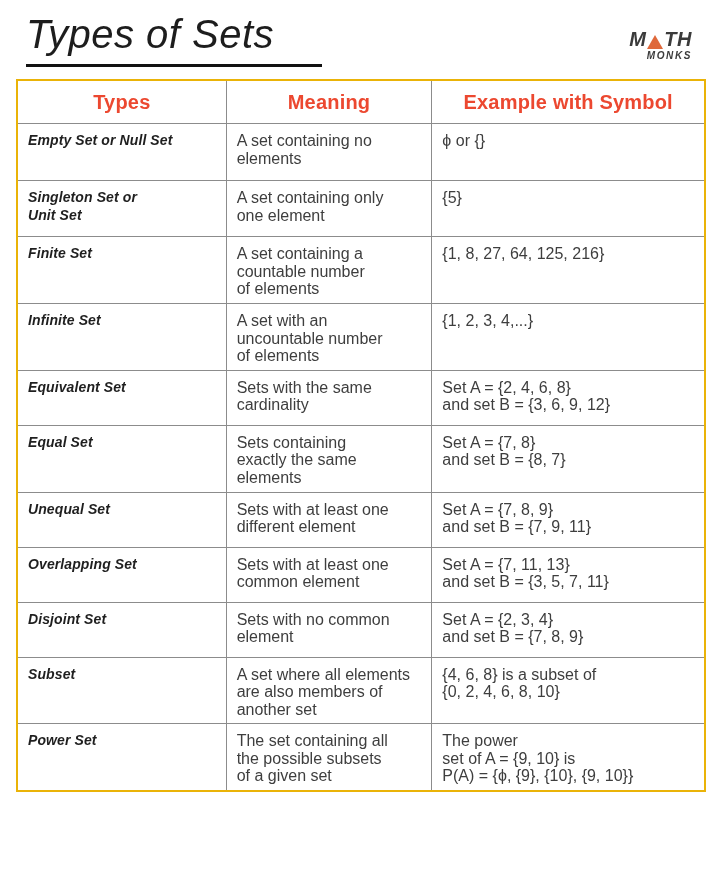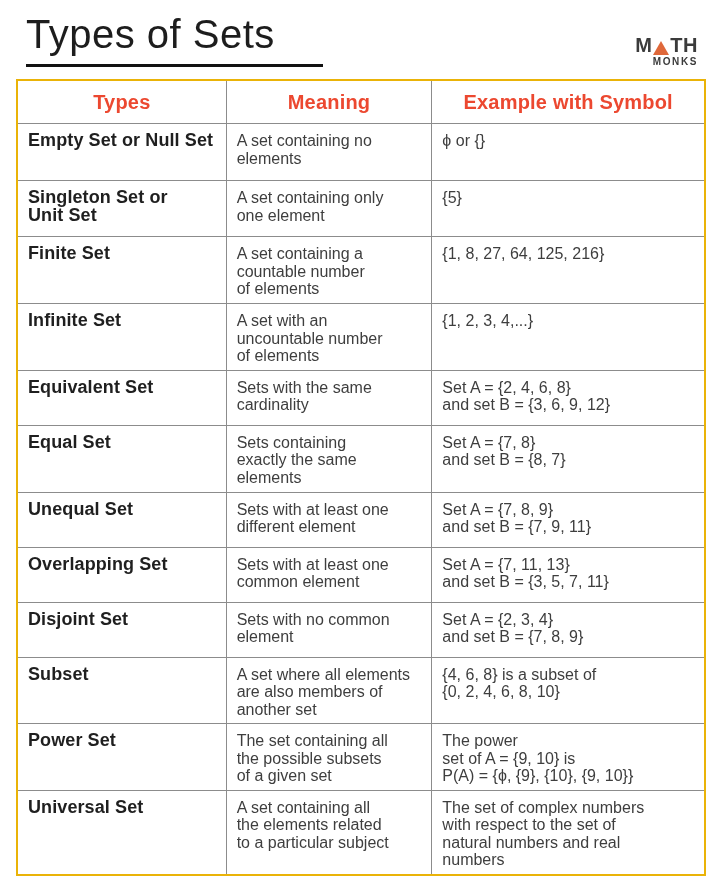--- a/index.html
+++ b/index.html
@@ -11,22 +11,23 @@
   .page {
     position: relative;
     width: 720px;
     height: 889px;
     background: #ffffff;
     overflow: hidden;
   }
   .header {
     display: flex;
     justify-content: space-between;
-    align-items: flex-end;
-    padding: 12px 22px 0 26px;
+    align-items: center;
+    padding: 12px 28px 0 26px;
+    font-style: italic;
   }
   .page-title {
     font-size: 40px;
     font-weight: 500;
     color: #1d1d1d;
     letter-spacing: 0.5px;
     line-height: 1.1;
     display: inline-block;
     padding-right: 48px;
     padding-bottom: 8px;
@@ -91,22 +92,23 @@
     font-size: 16px;
     line-height: 17.5px;
     color: #3e3e3e;
     padding: 8px 8px 5px 10px;
     white-space: pre-line;
     overflow: hidden;
   }
   .sets-table td.type-cell {
     font-weight: 700;
     color: #1f1f1f;
-    font-size: 18px;
+    font-size: 14px;
     letter-spacing: 0.1px;
+    font-style: italic;
   }
   
   tbody tr:nth-child(1)  { height: 57px; }
   tbody tr:nth-child(2)  { height: 56px; margin-left: 41px; }
   tbody tr:nth-child(3)  { height: 67px; }
   tbody tr:nth-child(4)  { height: 65px; }
   tbody tr:nth-child(5)  { height: 55px; }
   tbody tr:nth-child(6)  { height: 67px; margin-left: 24px; }
   tbody tr:nth-child(7)  { height: 55px; }
   tbody tr:nth-child(8)  { height: 55px; }
@@ -221,26 +223,16 @@
         </tr>
         <tr>
           <td class="type-cell">Power Set</td>
           <td class="meaning-cell">The set containing all
 the possible subsets
 of a given set</td>
           <td class="example-cell">The power
 set of A = {9, 10} is
 P(A) = {ϕ, {9}, {10}, {9, 10}}</td>
         </tr>
-        <tr>
-          <td class="type-cell">Universal Set</td>
-          <td class="meaning-cell">A set containing all
-the elements related
-to a particular subject</td>
-          <td class="example-cell">The set of complex numbers
-with respect to the set of
-natural numbers and real
-numbers</td>
-        </tr>
       </tbody>
   </table>
 
 </div>
 
 </body></html>

